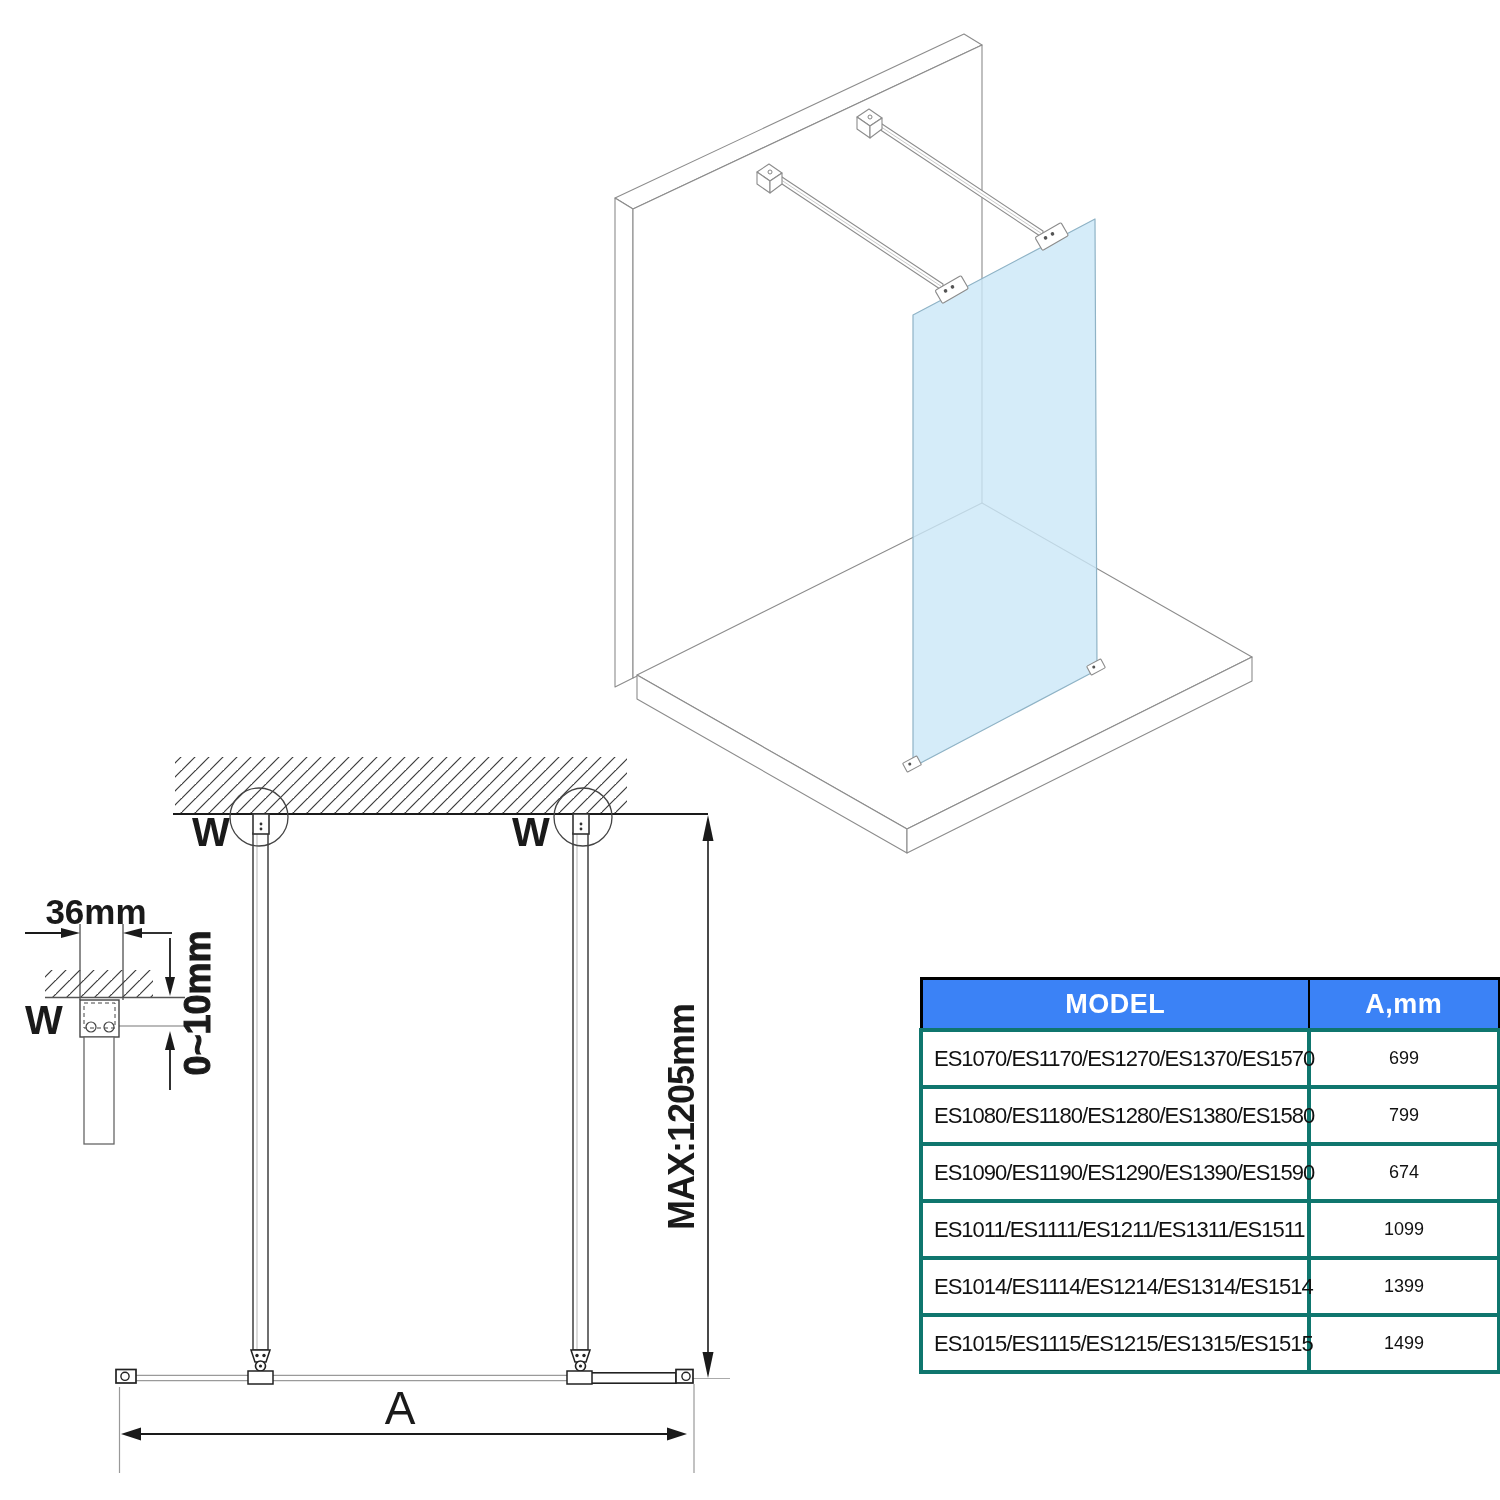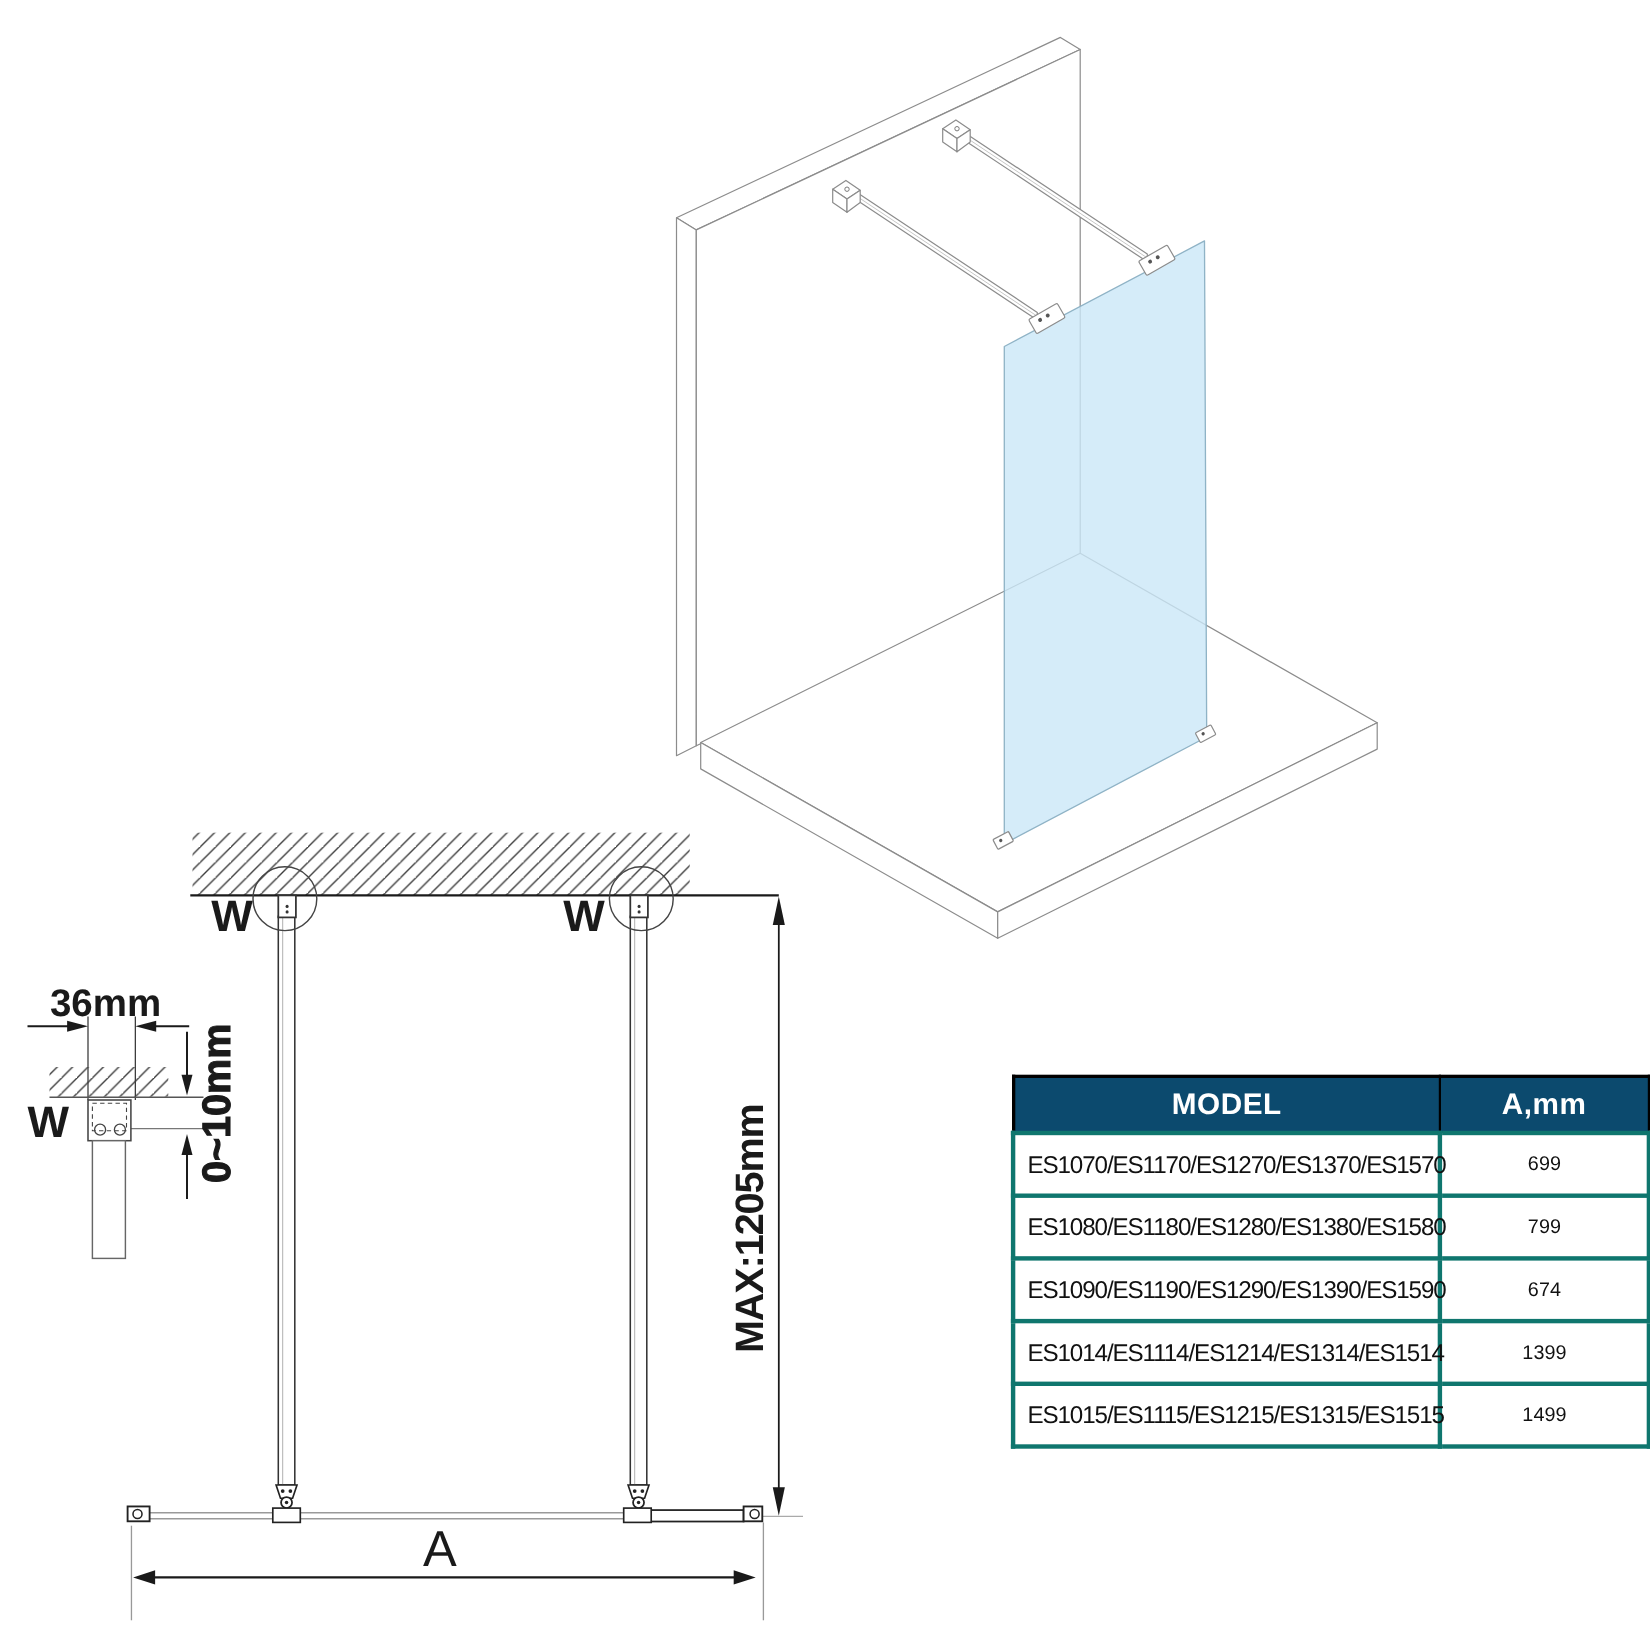--- a/index.html
+++ b/index.html
@@ -1,21 +1,21 @@
 <!DOCTYPE html>
 <html><head>
 <meta charset="utf-8">
 <style>
   html,body{margin:0;padding:0;background:#fff;}
   #canvas{position:relative;width:1500px;height:1500px;background:#fff;overflow:hidden;
           font-family:"Liberation Sans",sans-serif;}
   #drawing{position:absolute;left:0;top:0;}
   table.spec{position:absolute;left:919px;top:977px;width:578px;border-collapse:collapse;
              table-layout:fixed;background:#fff;border:3px solid #000;}
-  table.spec th{background:#0c4a6e;color:#fff;font-size:27px;font-weight:bold;height:46px;
+  table.spec th{background:#3b82f6;color:#fff;font-size:27px;font-weight:bold;height:46px;
                 border:2px solid #000;text-align:center;letter-spacing:.5px;}
   table.spec td{border:4px solid #0f766e;height:51px;color:#111;background:#fff;}
   td.model{font-size:22px;letter-spacing:-1px;padding-left:11px;text-align:left;white-space:nowrap;}
   td.val{font-size:18px;text-align:center;}
   text{font-family:"Liberation Sans",sans-serif;fill:#1a1a1a;}
   .dimtxt{font-weight:bold;}
 </style>
 </head>
 <body>
 
@@ -215,20 +215,24 @@
     </tr>
     <tr>
       <td class="model">ES1080/ES1180/ES1280/ES1380/ES1580</td>
       <td class="val">799</td>
     </tr>
     <tr>
       <td class="model">ES1090/ES1190/ES1290/ES1390/ES1590</td>
       <td class="val">674</td>
     </tr>
     <tr>
+      <td class="model">ES1011/ES1111/ES1211/ES1311/ES1511</td>
+      <td class="val">1099</td>
+    </tr>
+    <tr>
       <td class="model">ES1014/ES1114/ES1214/ES1314/ES1514</td>
       <td class="val">1399</td>
     </tr>
     <tr>
       <td class="model">ES1015/ES1115/ES1215/ES1315/ES1515</td>
       <td class="val">1499</td>
     </tr>
   </tbody>
 </table>
 </div>

